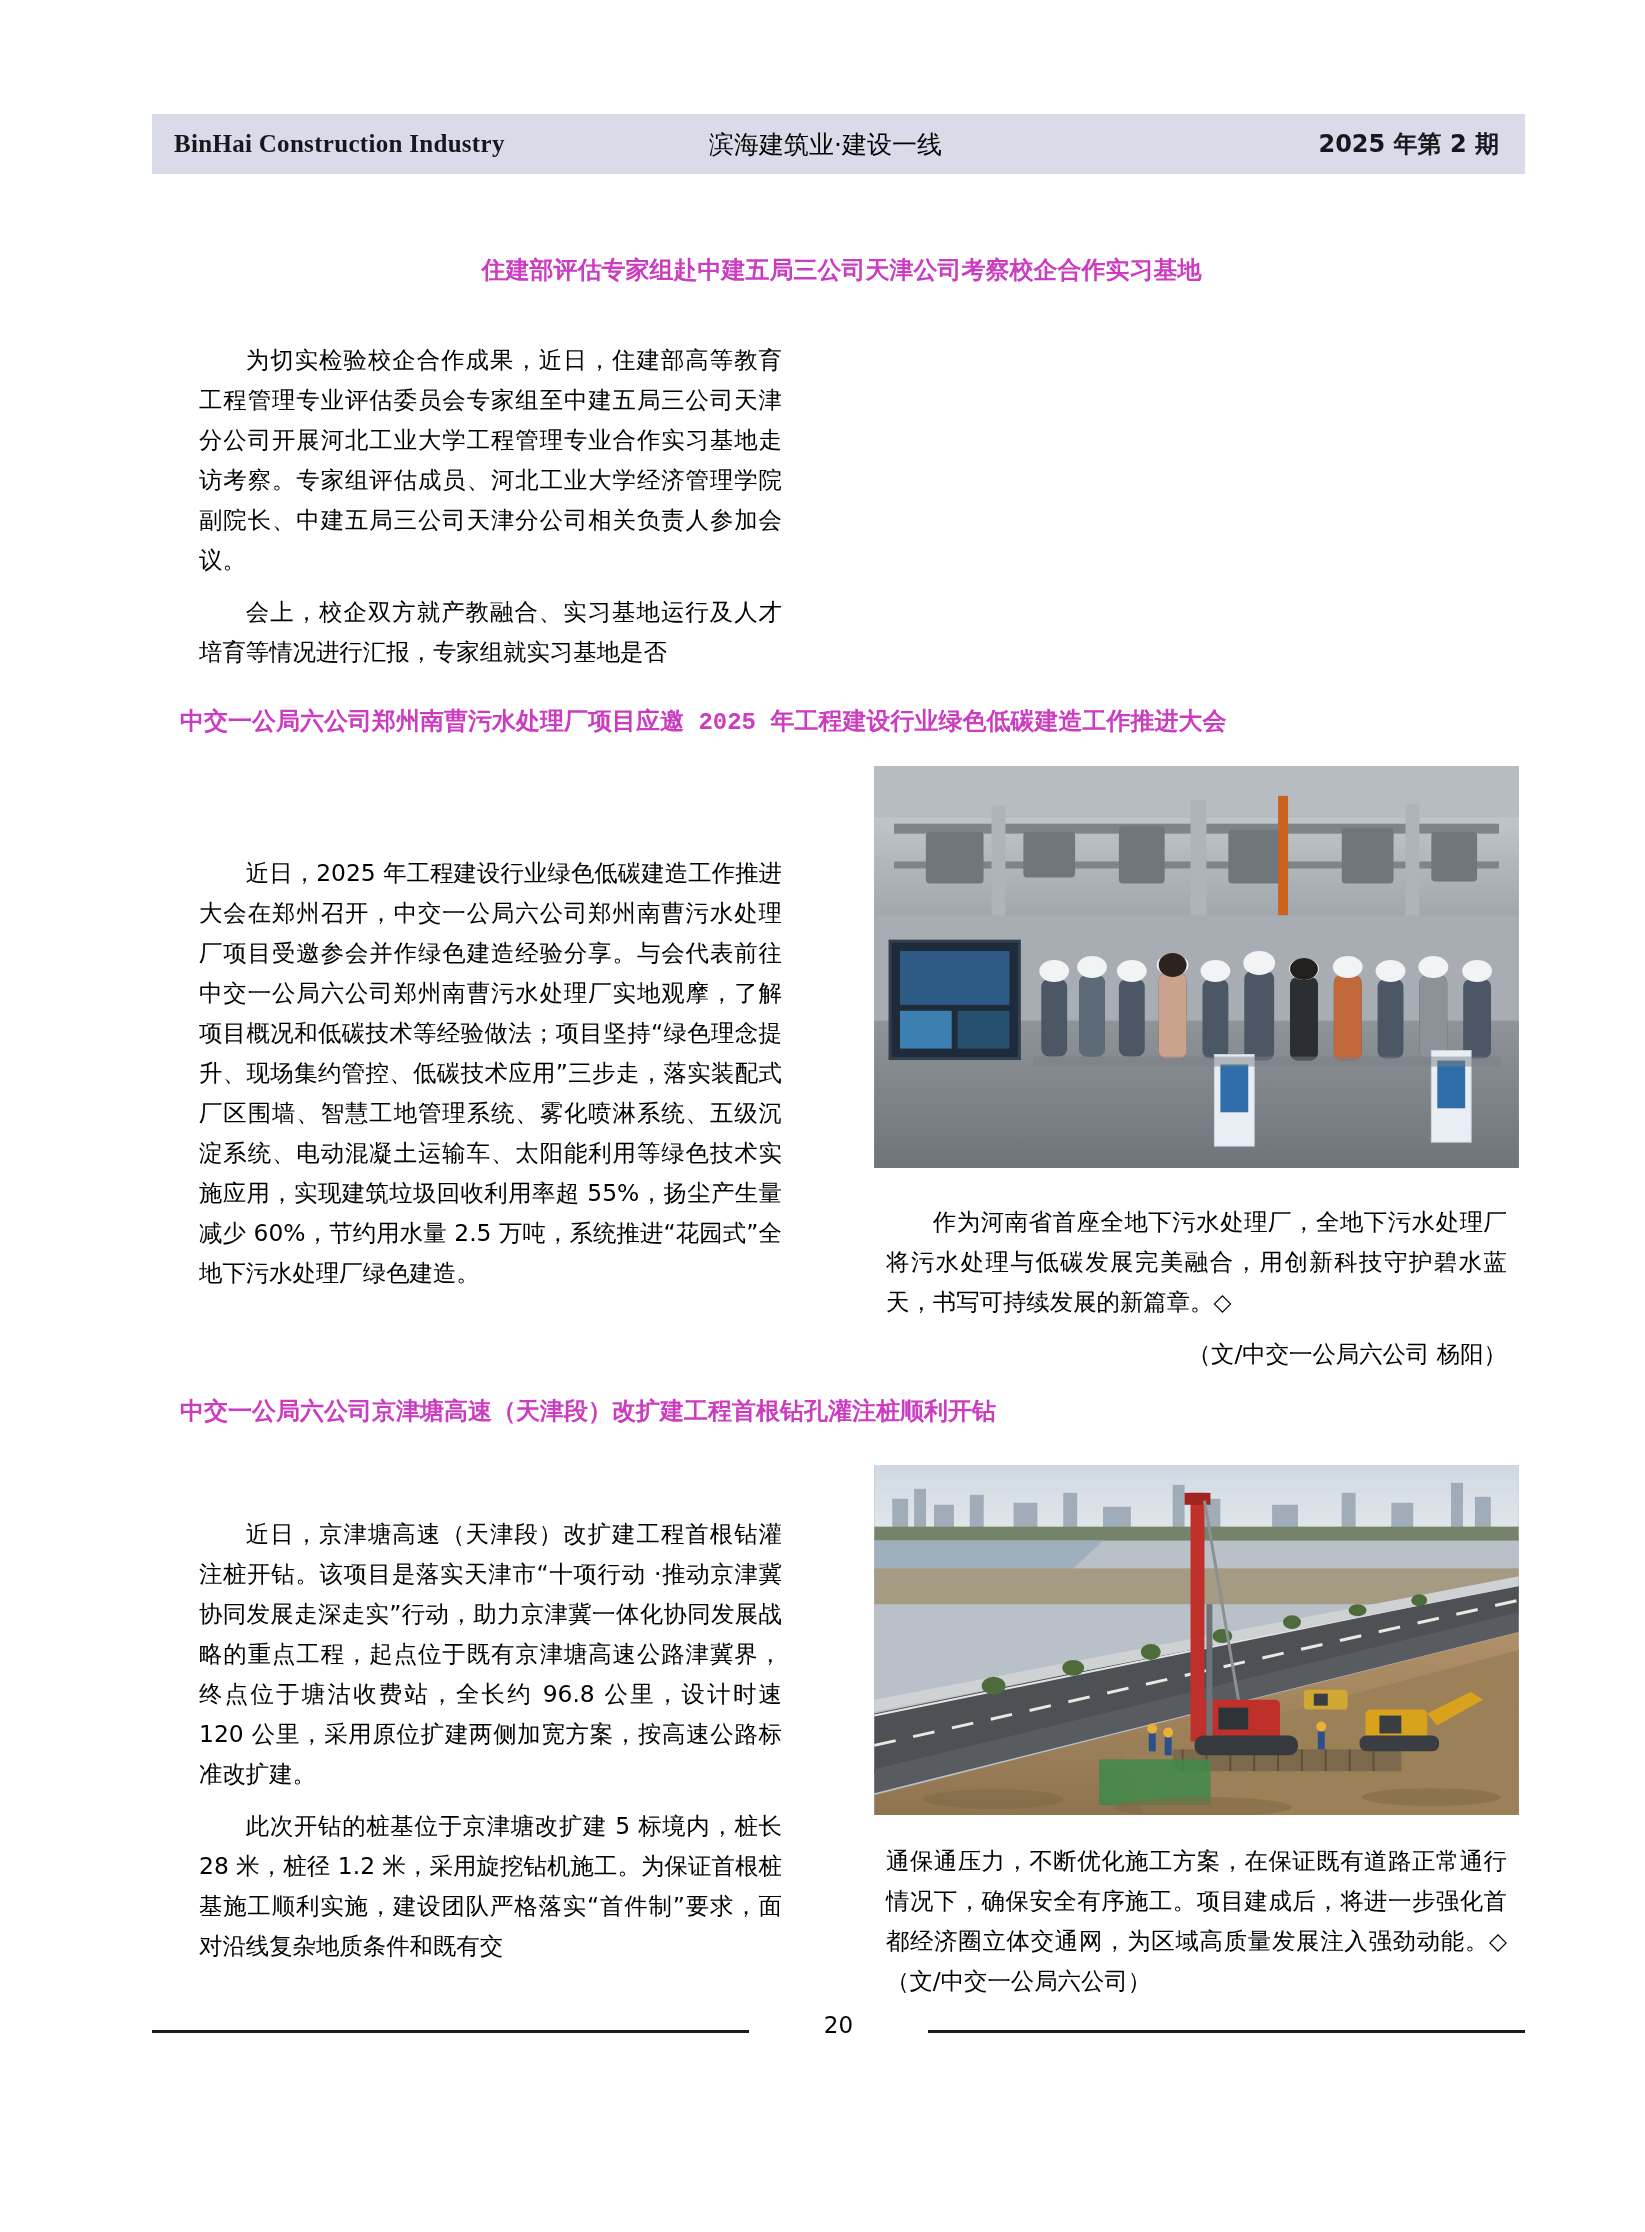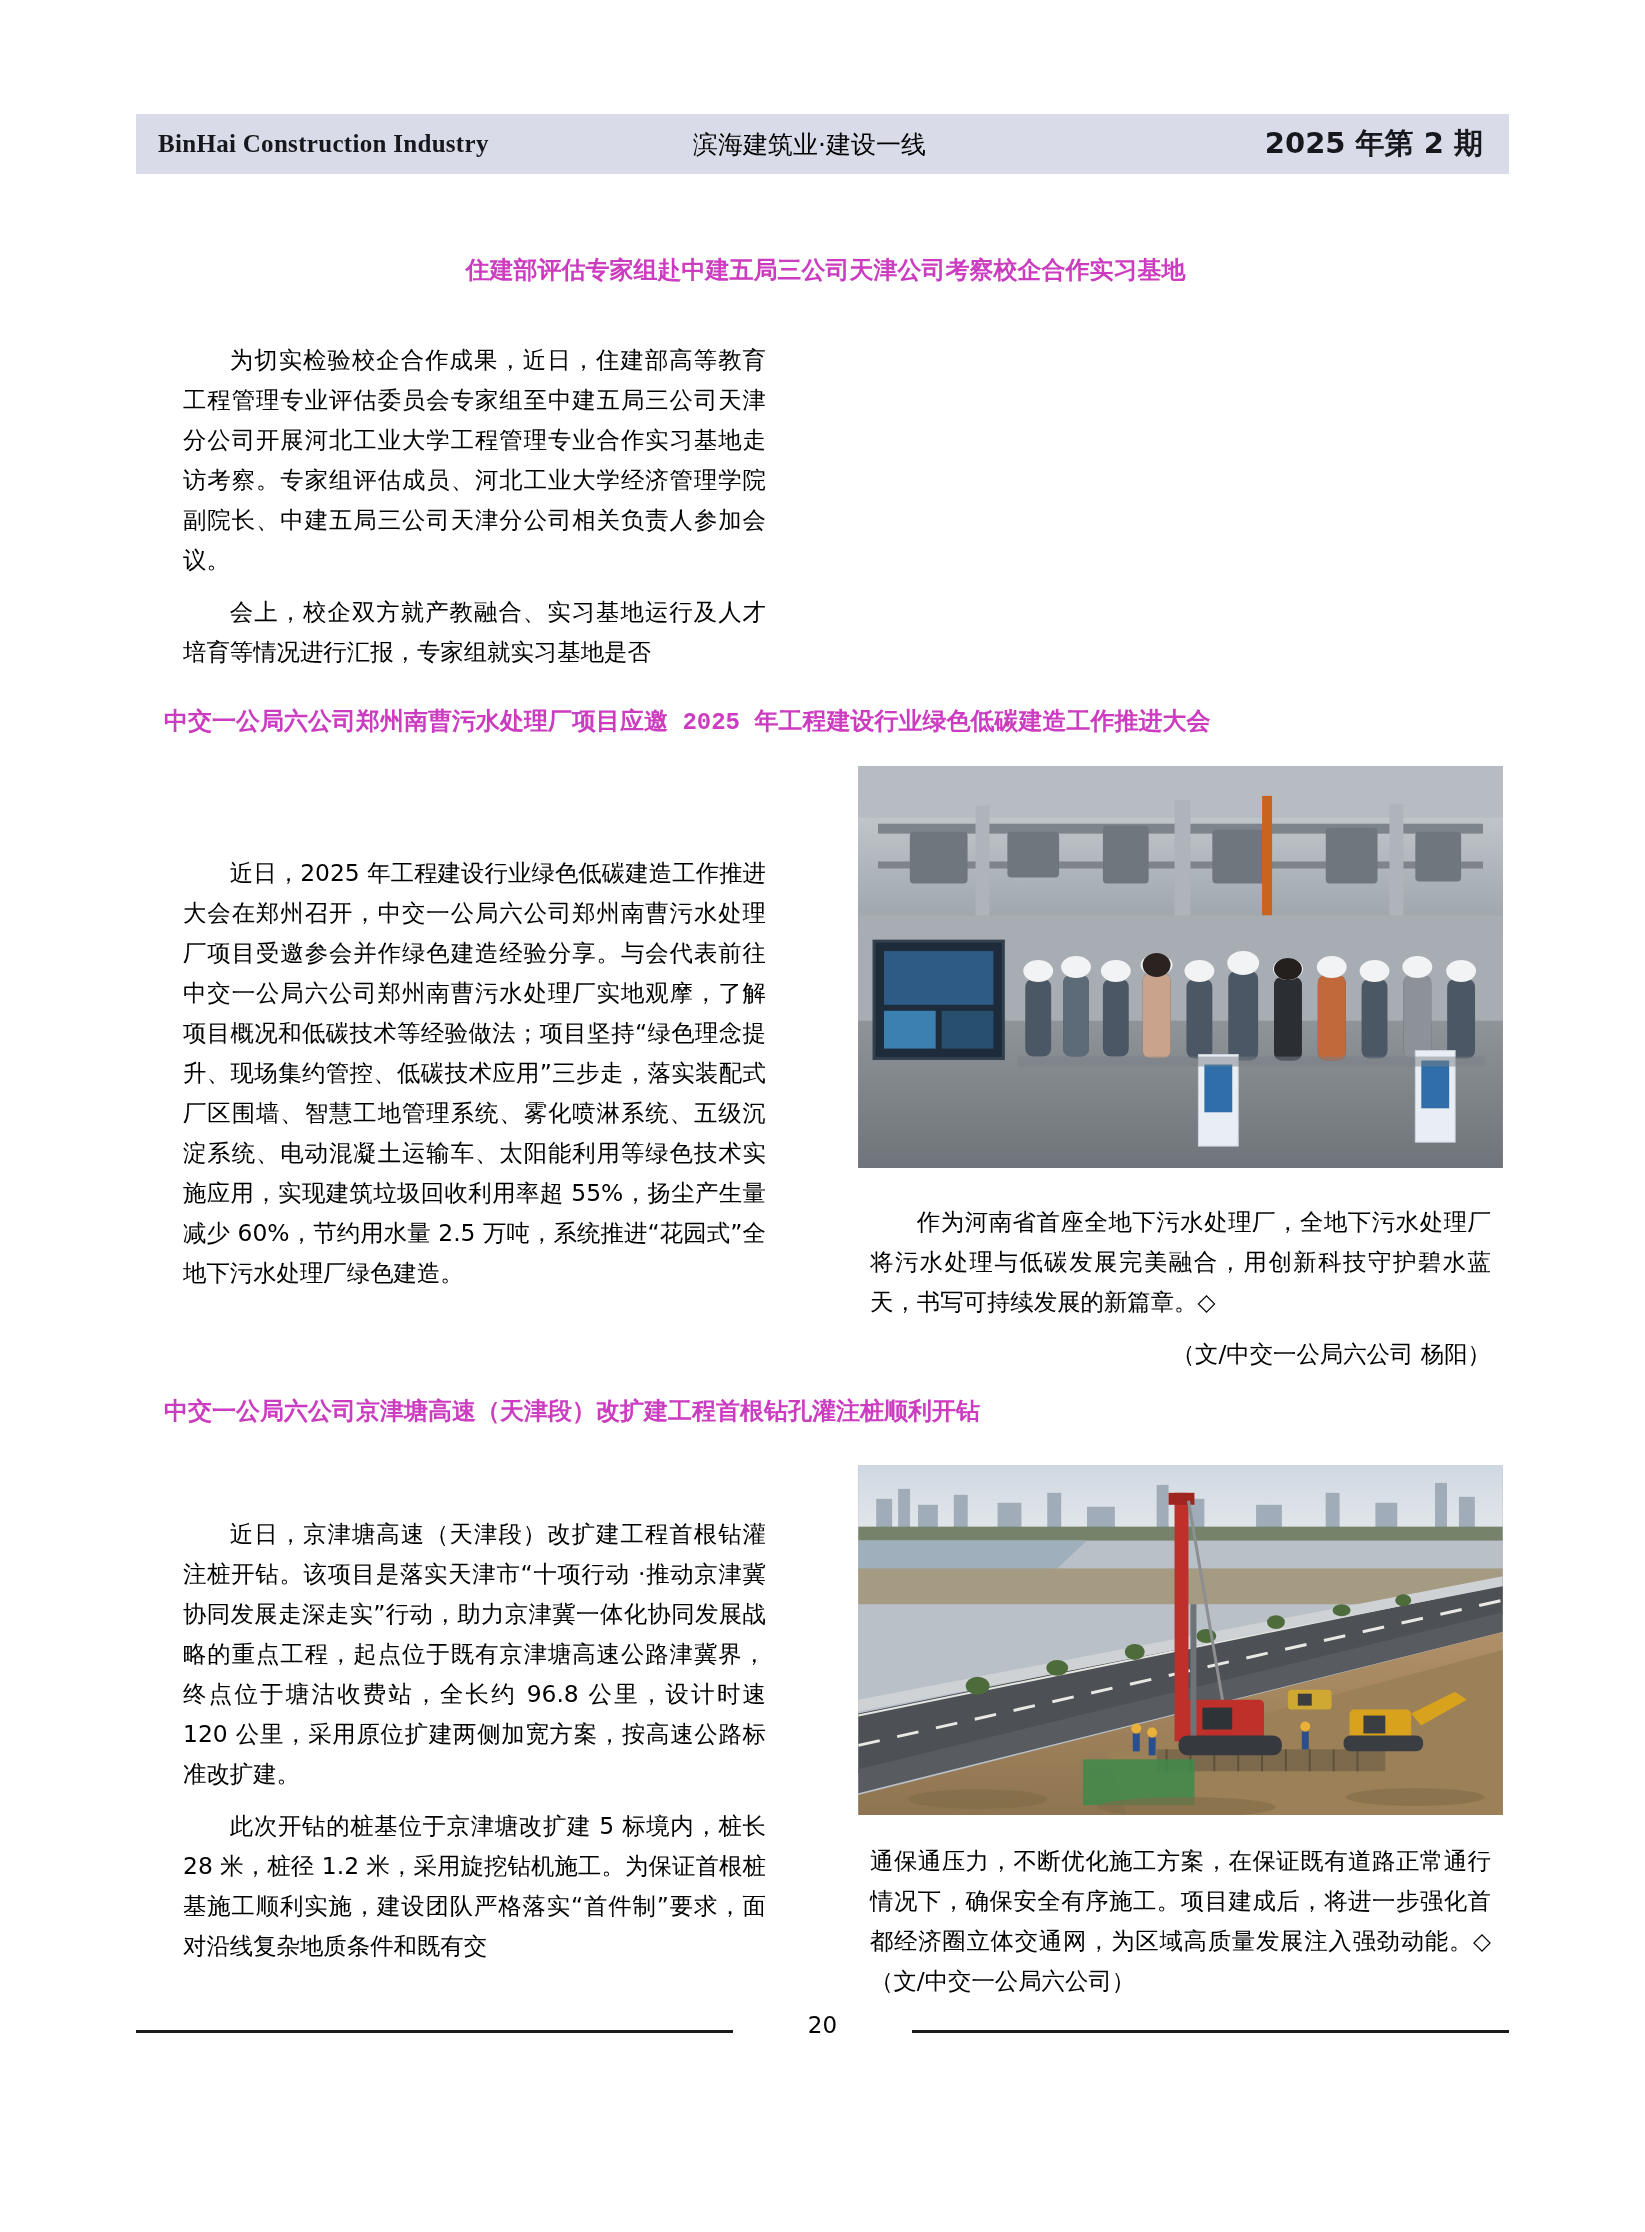--- a/index.html
+++ b/index.html
@@ -10,21 +10,21 @@
   body {
     width: 1646px;
     height: 2233px;
     font-family: "Liberation Serif", serif;
     color: #000;
     position: relative;
     overflow: hidden;
   }
   .page {
     position: absolute;
-    left: 0; top: 0;
+    left: 16px; top: 0;
     width: 1590px;
     height: 2233px;
   }
 
   
   .header-band {
     position: absolute;
     left: 136px;
     top: 114px;
     width: 1373px;
@@ -48,21 +48,21 @@
     font-family: "DejaVu Sans", sans-serif;
     font-weight: normal;
     font-size: 25px;
     color: #000000;
   }
   .header-right {
     position: absolute;
     right: 26px;
     font-family: "DejaVu Sans", sans-serif;
     font-weight: bold;
-    font-size: 29px;
+    font-size: 24px;
     color: #16181d;
   }
 
   
   .art-title {
     position: absolute;
     font-family: "DejaVu Sans", sans-serif;
     font-weight: bold;
     font-size: 24px;
     line-height: 52px;

